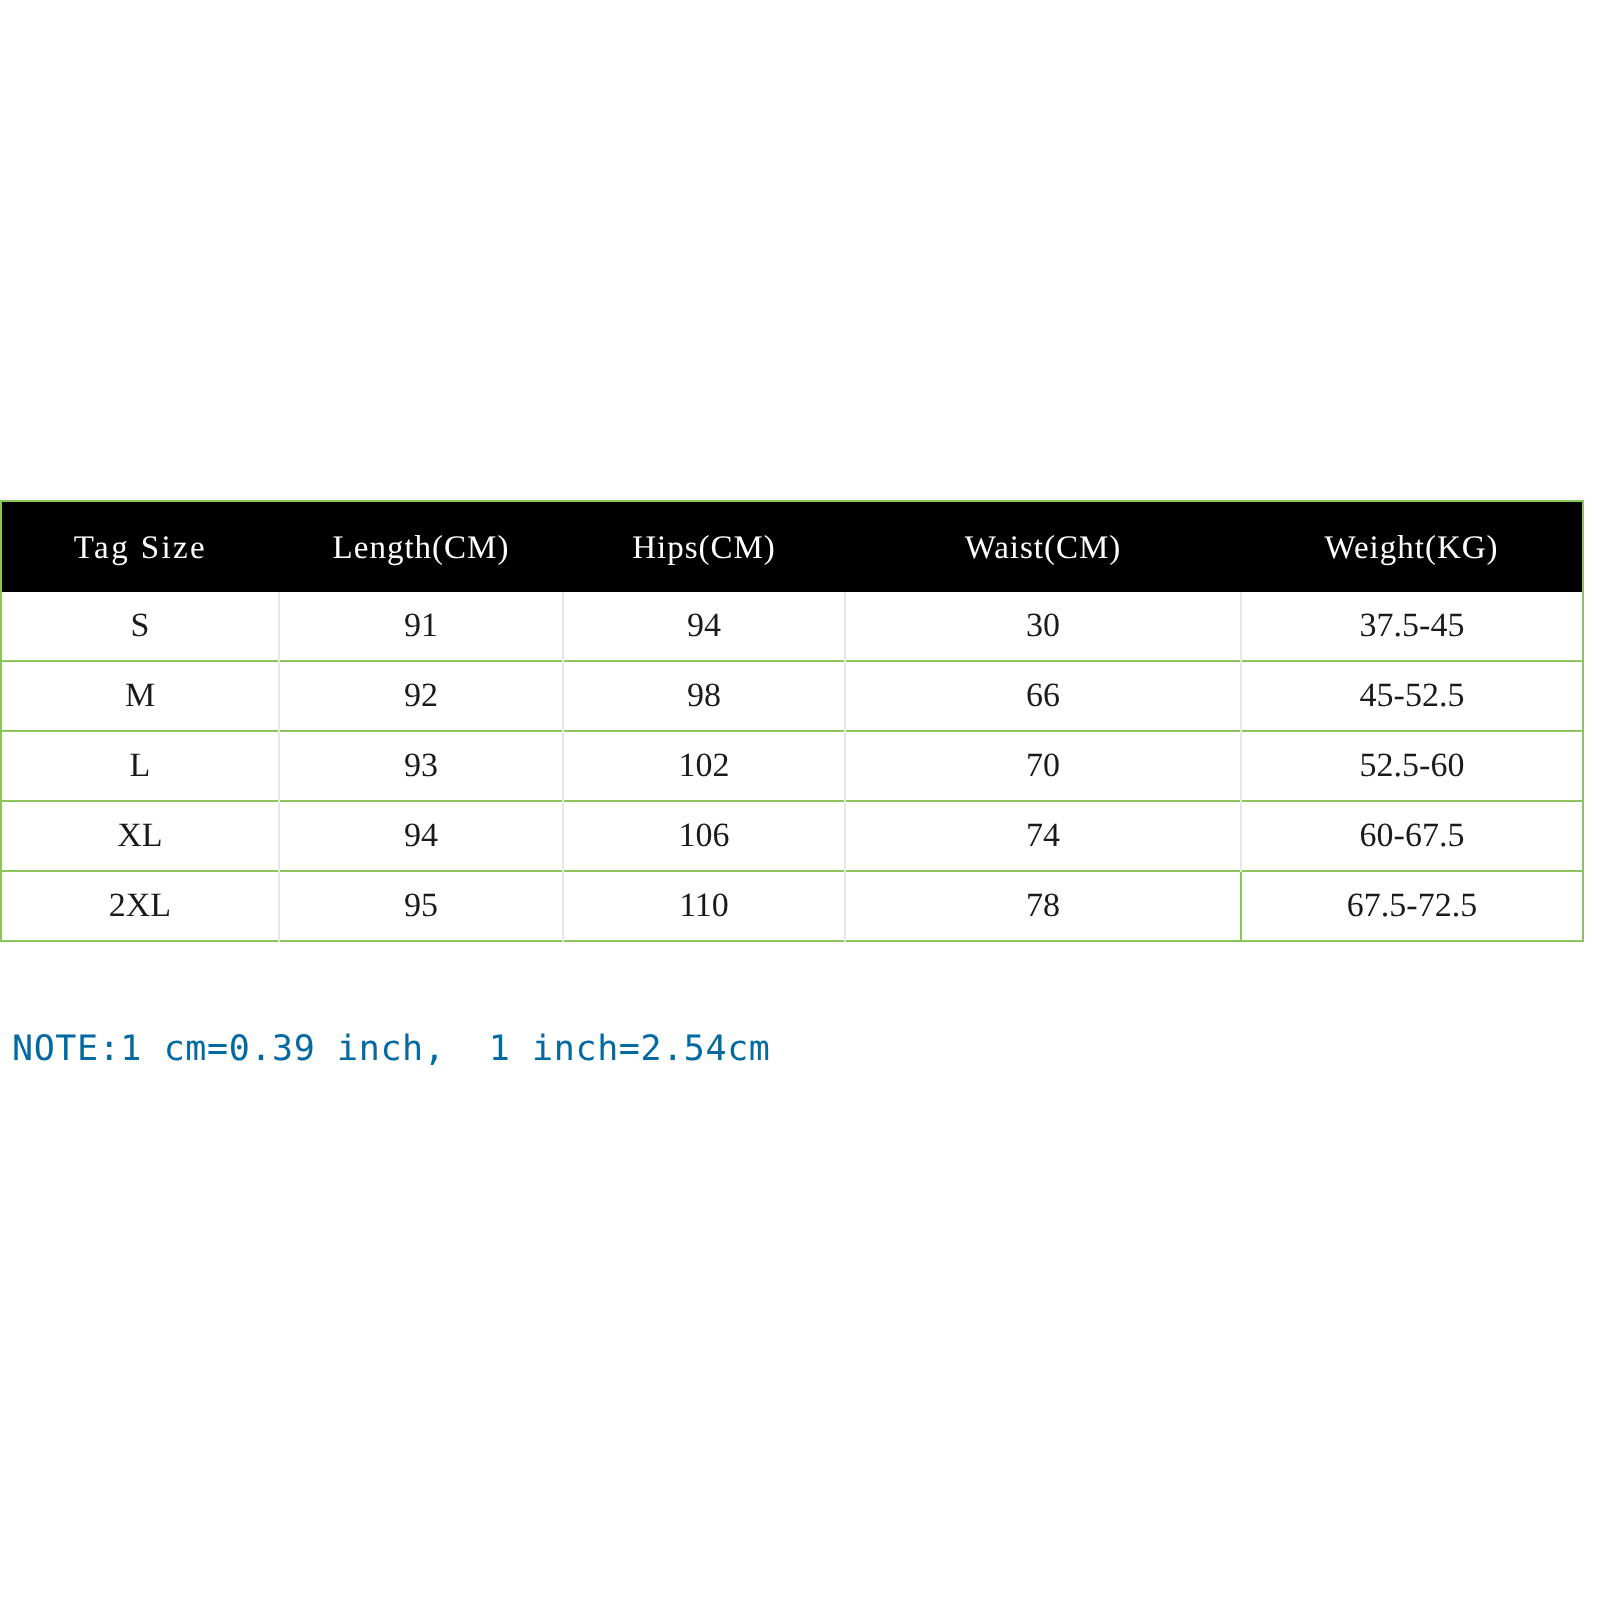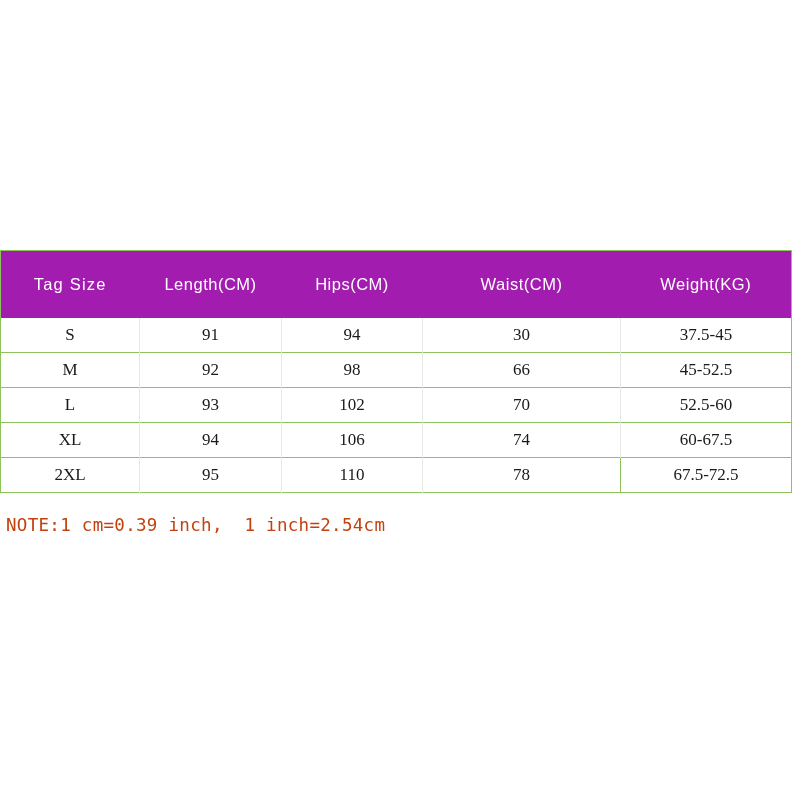--- a/index.html
+++ b/index.html
@@ -38,31 +38,31 @@
   }
 
   table.size-table col.c-tag    { width: 139px; }
   table.size-table col.c-length { width: 142px; }
   table.size-table col.c-hips   { width: 141px; }
   table.size-table col.c-waist  { width: 198px; }
   table.size-table col.c-weight { width: 171px; }
 
   
   thead tr.header-row th {
-    background: #a21caf;
+    background: #000000;
     color: #ffffff;
     height: 37px;
-    font-family: Liberation Sans, sans-serif;
+    font-family: Liberation Serif, serif;
     font-size: 16.5px;
     font-weight: normal;
     letter-spacing: 0.5px;
     text-align: center;
     vertical-align: middle;
     border: none;
-    padding: 15px;
+    padding: 4px;
     white-space: nowrap;
   }
   thead tr.header-row th.th-tag { letter-spacing: 1.2px; }
 
   
   tbody tr.data-row td {
     height: 34px;
     padding: 0;
     text-align: center;
     vertical-align: middle;
@@ -85,21 +85,21 @@
   #note-strip {
     position: absolute;
     left: 0px;
     top: 505px;
     width: 800px;
     height: 40px;
   }
   #note-text {
     font-family: "DejaVu Sans Mono", "Liberation Mono", monospace;
     font-size: 17.5px;
-    color: #c2410c;
+    color: #0369a1;
     letter-spacing: 0.3px;
     line-height: 40px;
     padding-left: 6px;
     white-space: pre;
   }
 </style>
 </head>
 <body>
 
 <div id="page">

